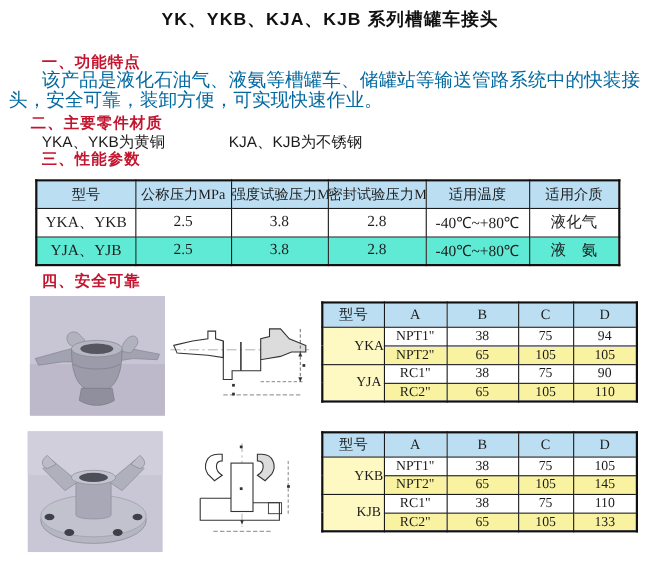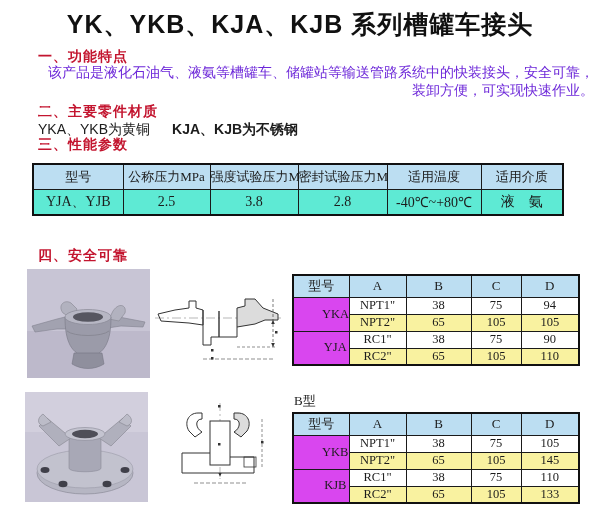--- a/index.html
+++ b/index.html
@@ -9,39 +9,39 @@
     background:#ffffff;
     font-family:"Liberation Sans", sans-serif;
     color:#1c1c1c;
     overflow:hidden;
   }
   .abs { position:absolute; }
 
   .doc-title {
     top:8px; left:0; width:600px;
     text-align:center;
-    font-size:25px; font-weight:bold; color:#111;
+    font-size:16px; font-weight:bold; color:#111;
     letter-spacing:1px;
   }
   .red-heading {
     font-size:14px; font-weight:bold; color:#c3152f;
     letter-spacing:1px;
   }
   .h-features { top:48px; left:38px; }
-  .h-materials { top:103px; left:38px; }
+  .h-materials { top:103px; left:28px; }
   .h-performance { top:136px; left:38px; }
   .h-dimensions { top:247px; left:38px; }
 
   .body-para {
     top:64px; left:8px; width:586px;
-    font-size:14px; line-height:17.5px;
-    text-indent:30px; color:#6d28d9;text-align:right;
+    font-size:17px; line-height:17.5px;
+    text-indent:30px; color:#0369a1;
   }
   .materials-line { top:121px; left:38px; font-size:14px; }
-  .materials-line .mat-right { margin-left:22px;font-weight:bold; }
+  .materials-line .mat-right { margin-left:58px; }
 
   
   table { border-collapse:collapse; table-layout:fixed; }
   .perf-table {
     top:163px; left:32px; width:530px;
     font-family:"Liberation Serif", serif;
   }
   .perf-table th, .perf-table td {
     border:1px solid #1a1a1a;
     text-align:center; vertical-align:middle;
@@ -70,21 +70,21 @@
   .dim-table th, .dim-table td {
     border:1px solid #1a1a1a; text-align:center; vertical-align:middle;
     white-space:nowrap; overflow:hidden;
   }
   .dim-table th {
     background:#bcdef2; height:22px;
     font-size:13px; font-weight:normal;
   }
   .dim-table td { height:17px; font-size:12.5px; }
   .dim-table td.yellow { background:#f9f2a0; }
-  .dim-table td.model-cell { background:#d946ef;padding-left:28px; }
+  .dim-table td.model-cell { background:#fef9c3;padding-left:28px; }
 
   
   .photo-a { top:269px; left:27px; width:123px; height:109px; }
   .drawing-a { top:287px; left:153px; width:130px; height:82px; }
   .photo-b { top:392px; left:25px; width:123px; height:110px; }
   .drawing-b { top:399px; left:164px; width:108px; height:92px; }
   svg { display:block; }
 </style>
 </head>
 <body>
@@ -114,20 +114,28 @@
     <tr>
       <th>型号</th>
       <th>公称压力MPa</th>
       <th>强度试验压力MPa</th>
       <th>密封试验压力MPa</th>
       <th>适用温度</th>
       <th>适用介质</th>
     </tr>
   </thead>
   <tbody>
+    <tr>
+      <td>YKA、YKB</td>
+      <td>2.5</td>
+      <td>3.8</td>
+      <td>2.8</td>
+      <td>-40℃~+80℃</td>
+      <td>液化气</td>
+    </tr>
     <tr class="row-yellow">
       <td>YJA、YJB</td>
       <td>2.5</td>
       <td>3.8</td>
       <td>2.8</td>
       <td>-40℃~+80℃</td>
       <td>液　氨</td>
     </tr>
   </tbody>
 </table>
@@ -251,21 +259,20 @@
     <line x1="98" y1="20" x2="98" y2="68" stroke="#444" stroke-width="0.6" stroke-dasharray="3 2"></line>
     <line x1="30" y1="84" x2="84" y2="84" stroke="#444" stroke-width="0.6" stroke-dasharray="4 2"></line>
     <rect x="97" y="42" width="2.5" height="2.5" fill="#333"></rect>
     <rect x="54" y="44" width="2.5" height="2.5" fill="#333"></rect>
     <rect x="54" y="6" width="2.5" height="2.5" fill="#333"></rect>
     <path d="M56 78 l-1.6 -4 h3.2 Z" fill="#333"></path>
   </svg>
 </div>
 
 <div class="abs dim-block dim-block-b">
-  <div class="dim-label">B型</div>
   <table class="dim-table">
     <colgroup>
       <col style="width:56px">
         <col style="width:57px">
         <col style="width:65px">
         <col style="width:50px">
         <col style="width:58px">
     </colgroup>
     <thead>
       <tr>

